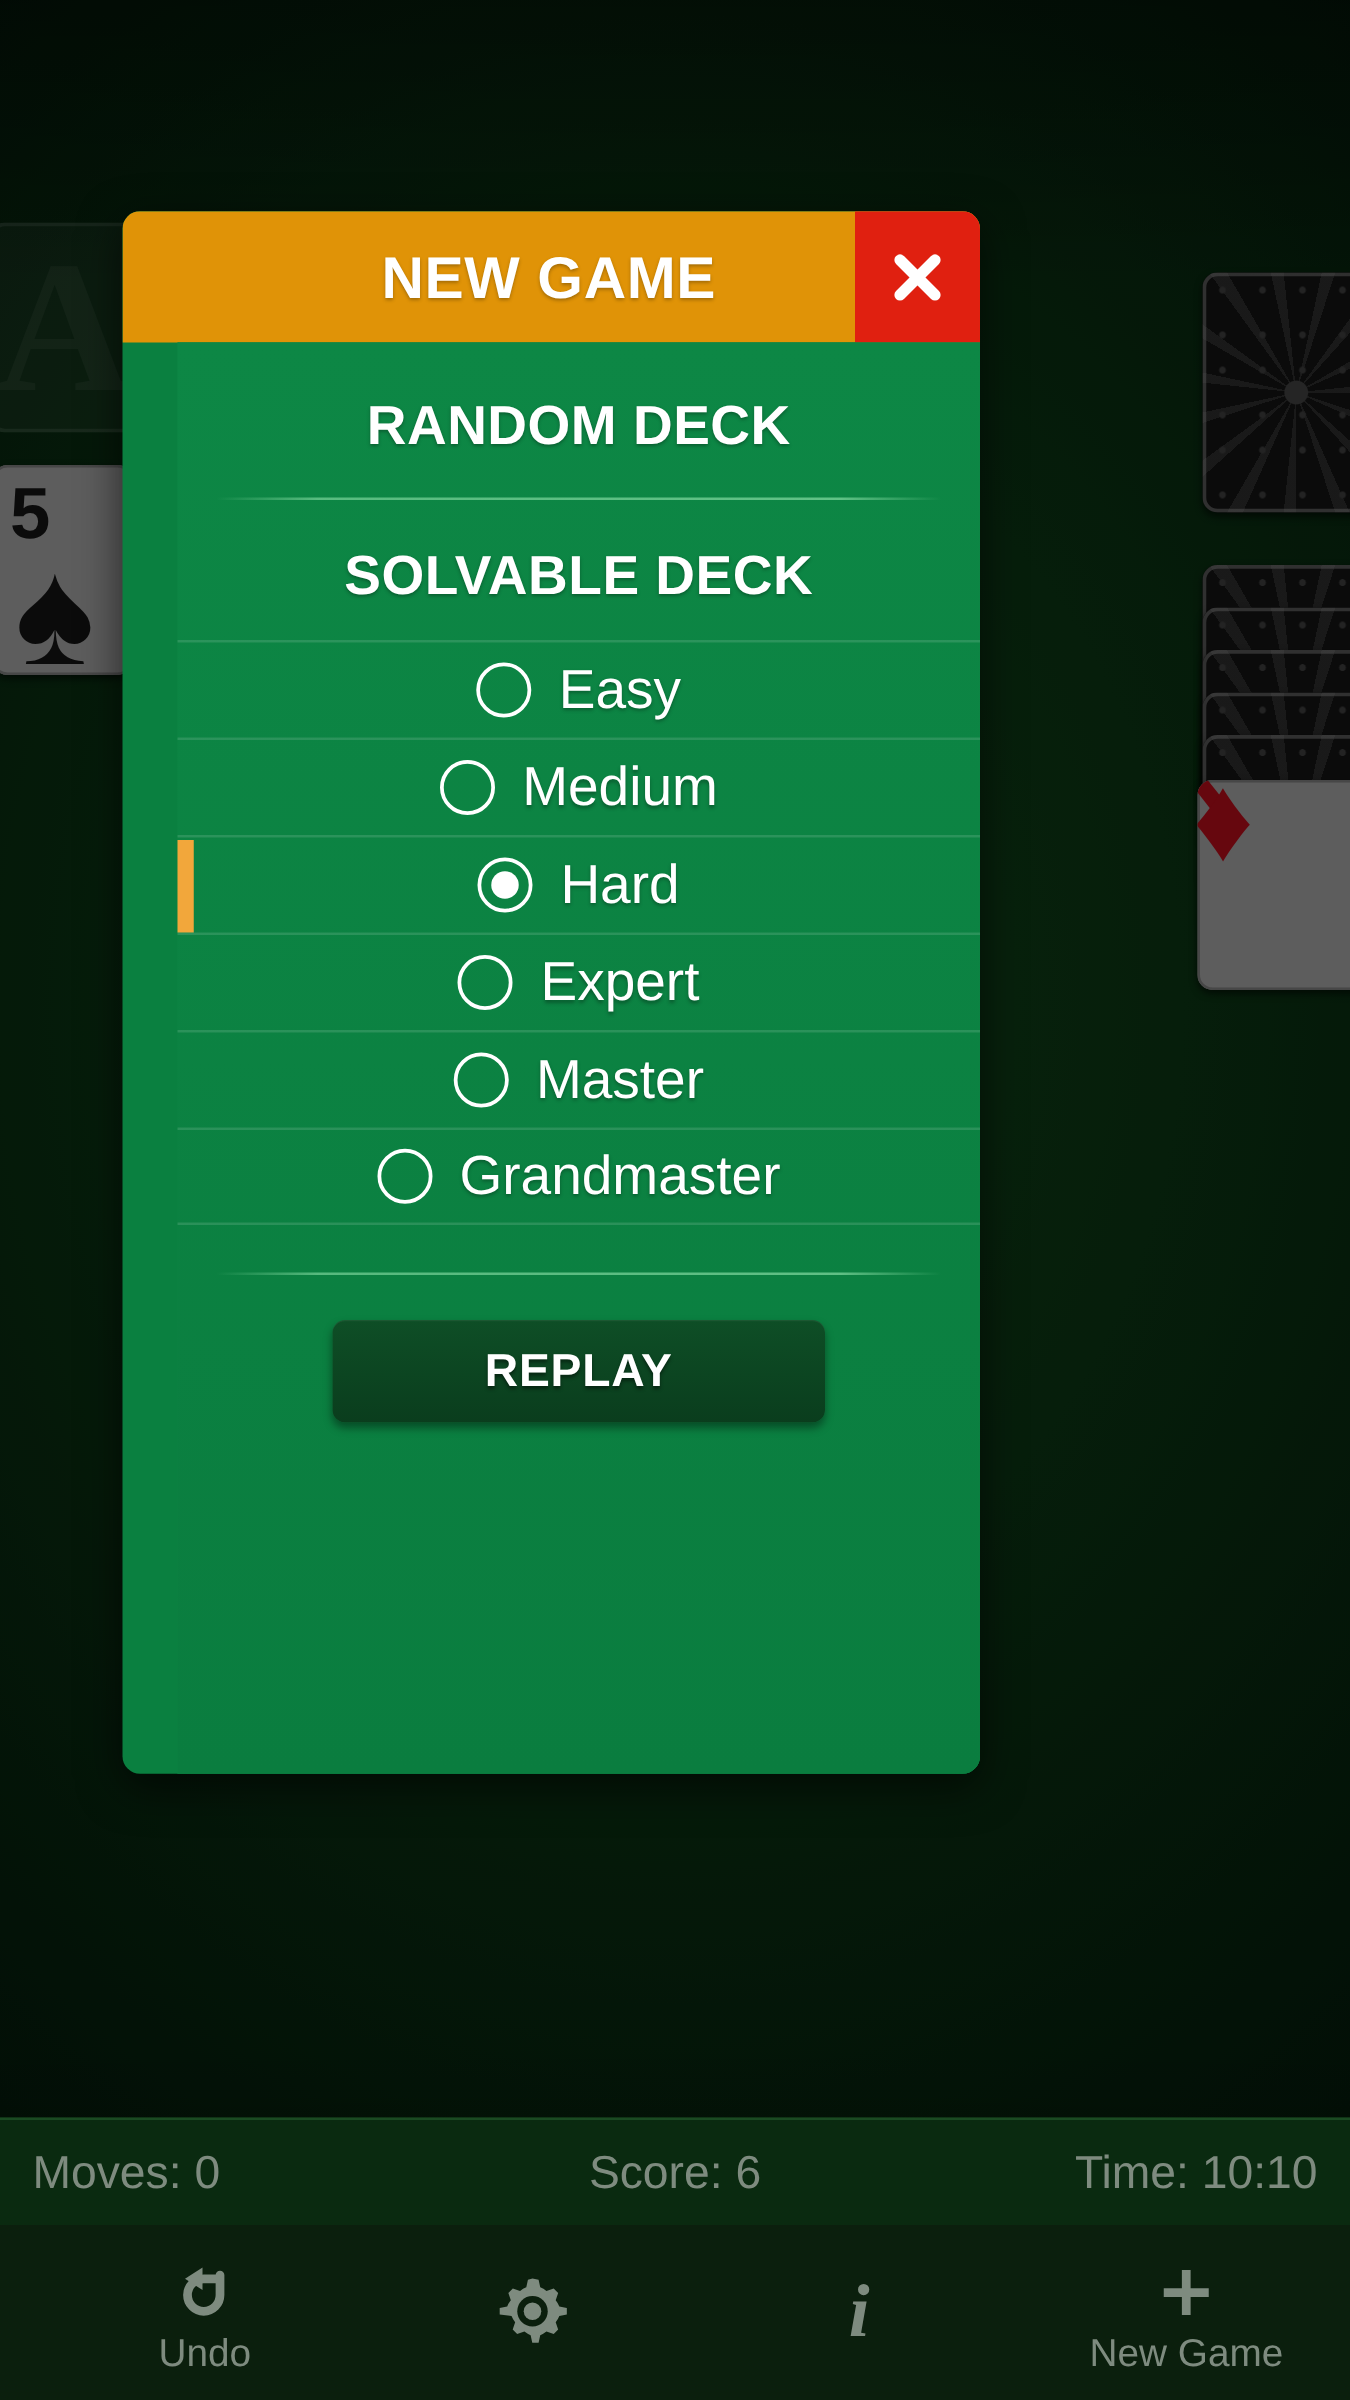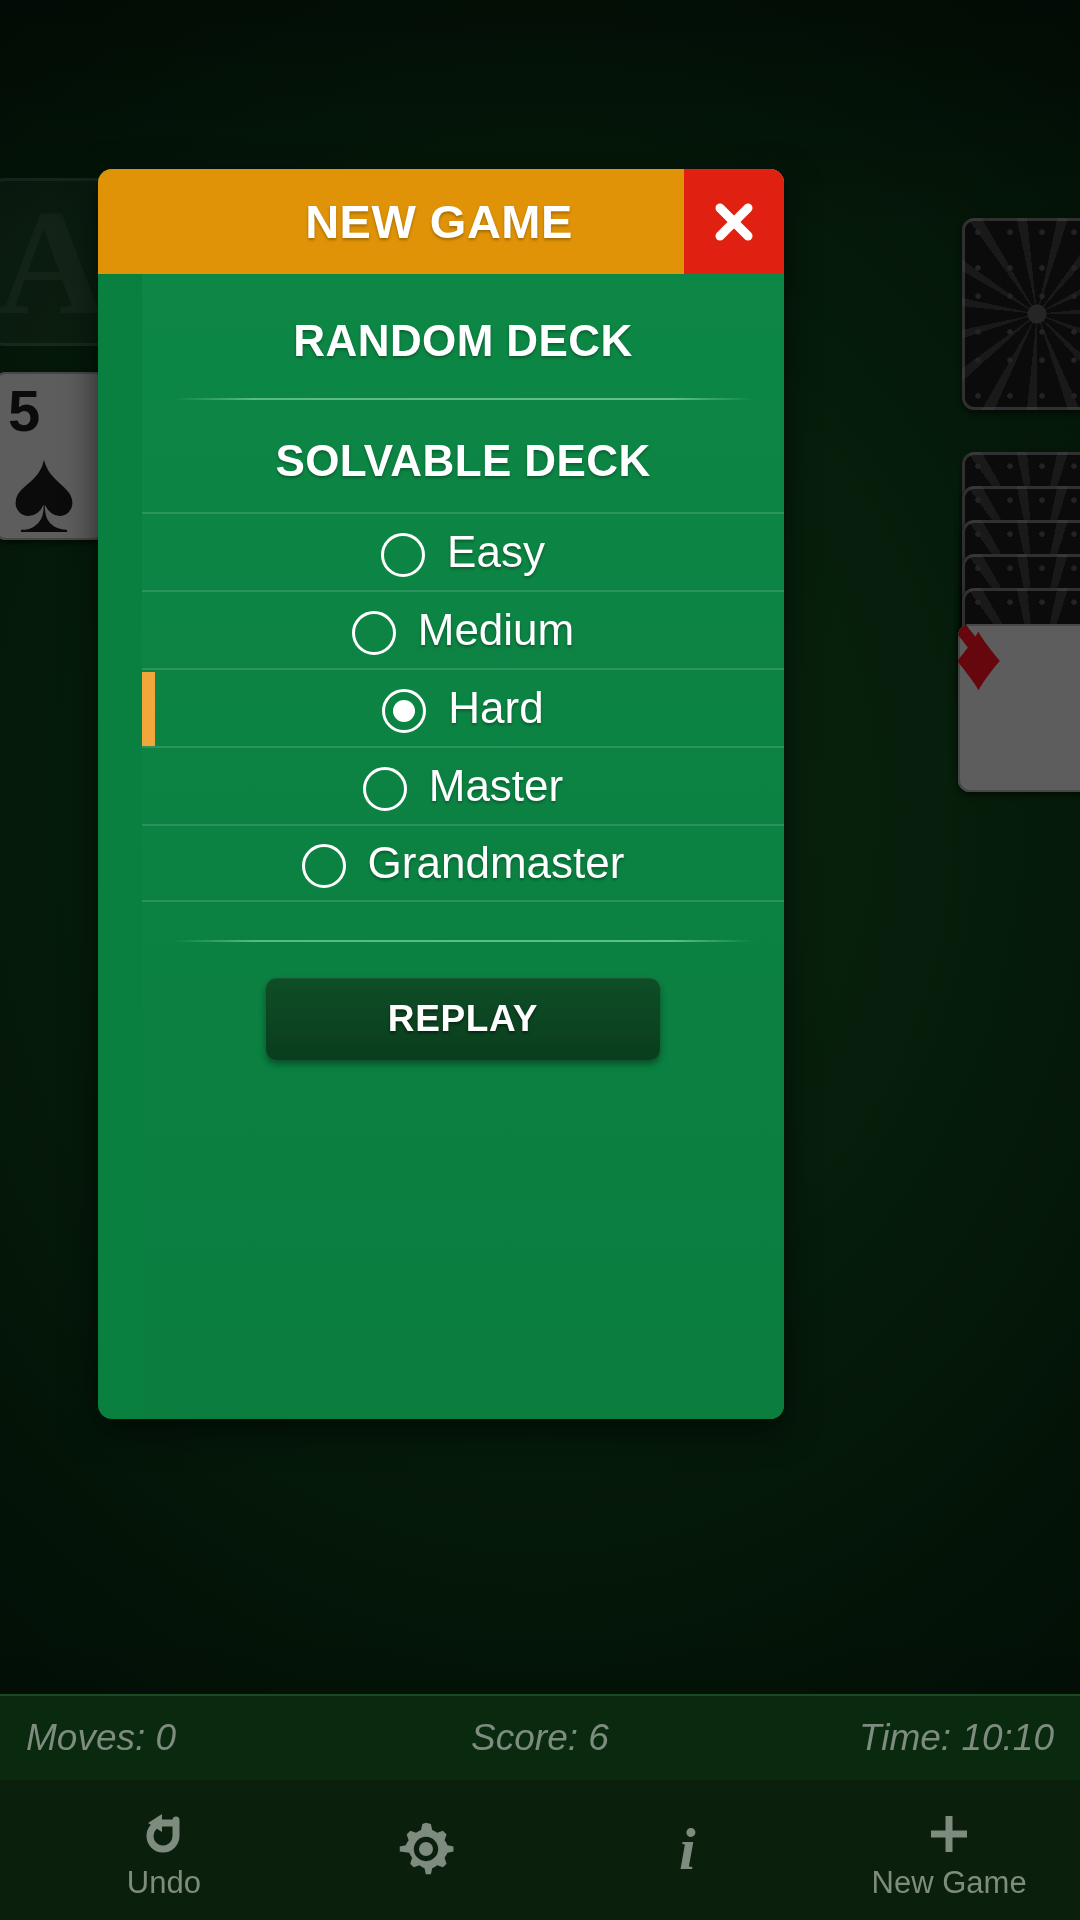--- a/index.html
+++ b/index.html
@@ -151,21 +151,21 @@
     display: flex; align-items: center; justify-content: center;
     border-top: 2px solid rgba(255,255,255,.13);
     cursor: pointer;
   }
   .radio-row:last-child { border-bottom: 2px solid rgba(255,255,255,.13); }
   .radio-row .marker {
     position: absolute; left: 0; top: 2px; bottom: 0;
     width: 0px; background: #f2a73b;
   }
   .radio-row.selected .marker { width: 13px; }
-  .radio-inner { display: flex; align-items: flex-end; gap: 22px; }
+  .radio-inner { display: flex; align-items: center; gap: 22px; }
   .radio-dot {
     width: 44px; height: 44px; border-radius: 50%;
     border: 3.5px solid #ffffff;
     position: relative; flex: 0 0 44px;
   }
   .radio-row.selected .radio-dot::after {
     content: ""; position: absolute;
     left: 50%; top: 50%; transform: translate(-50%,-50%);
     width: 22px; height: 22px; border-radius: 50%;
     background: #ffffff;
@@ -181,21 +181,21 @@
   #status-bar {
     position: absolute; left:0; right:0; bottom: 140px;
     height: 86px;
     background: #0a2a10;
     border-top: 2px solid #1a4a22;
     display: flex; align-items: center;
     color: #7e8b7f;
     font-size: 37px;
     padding: 0 26px;
   }
-  #status-bar .st { flex: 1 1 0; font-style: italic; }
+  #status-bar .st { flex: 1 1 0; }
   #stat-moves { text-align: left; }
   #stat-score { text-align: center; }
   #stat-time  { text-align: right; }
 
   #nav-bar {
     position: absolute; left:0; right:0; bottom: 0;
     height: 140px;
     background: #0b1f0d;
     display: flex; align-items: center; padding-left: 33px;
   }
@@ -301,20 +301,27 @@
       </div>
 
       <div class="radio-row selected">
         <div class="marker"></div>
         <div class="radio-inner">
           <span class="radio-dot"></span>
           <span class="radio-label">Hard</span>
         </div>
       </div>
 
+      <div class="radio-row">
+        <div class="marker"></div>
+        <div class="radio-inner">
+          <span class="radio-dot"></span>
+          <span class="radio-label">Expert</span>
+        </div>
+      </div>
 
       <div class="radio-row">
         <div class="marker"></div>
         <div class="radio-inner">
           <span class="radio-dot"></span>
           <span class="radio-label">Master</span>
         </div>
       </div>
 
       <div class="radio-row">

